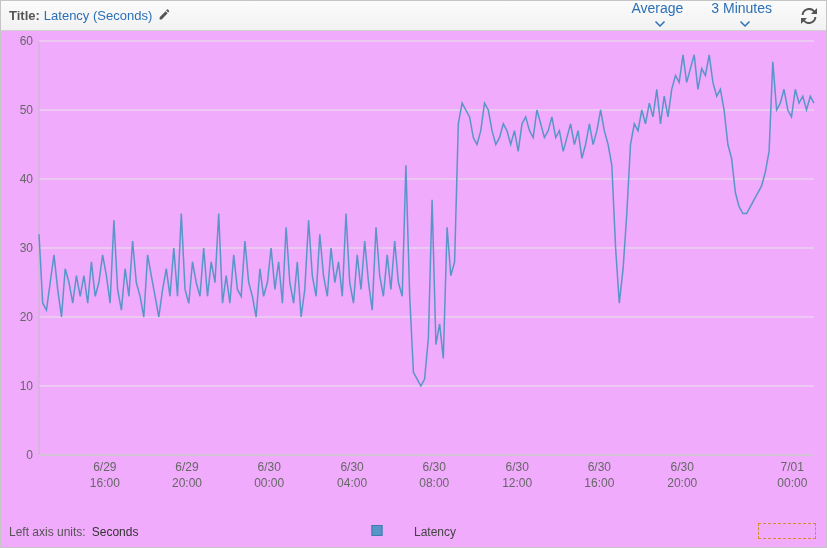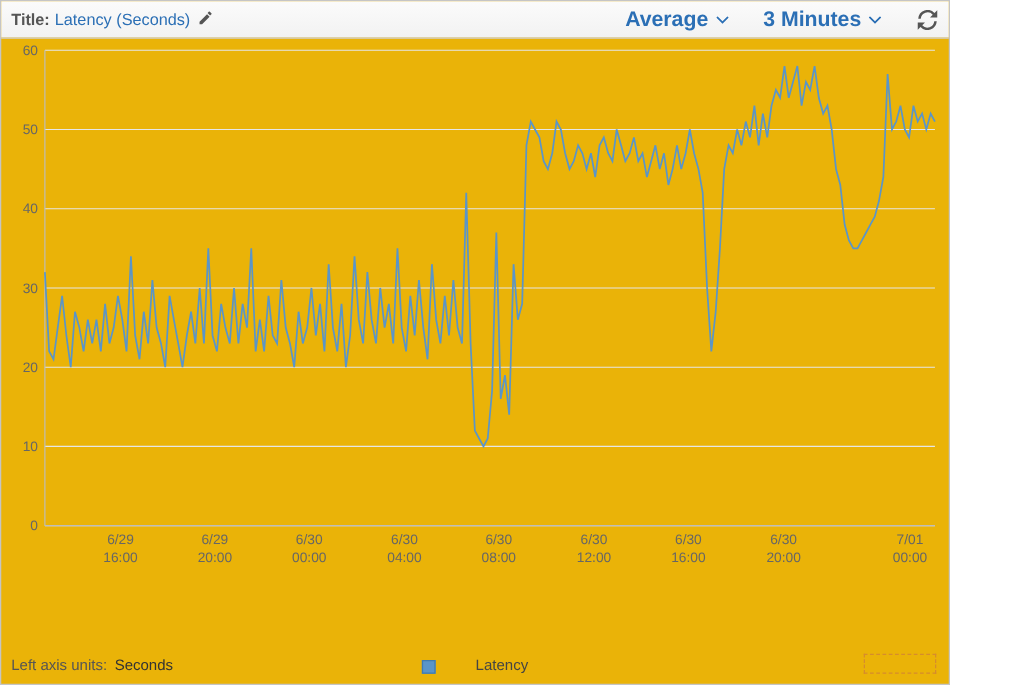--- a/index.html
+++ b/index.html
@@ -4,24 +4,24 @@
 <style>
   * { box-sizing: border-box; margin: 0; padding: 0; }
   body {
     font-family: -apple-system, BlinkMacSystemFont, "Segoe UI", Arial, sans-serif;
     background: #fff;
     width: 827px;
     height: 548px;
     overflow: hidden;
   }
   .panel {
-    width: 760px;
+    width: 827px;
     height: 548px;
     border: 1px solid #c5c5c5;
-    background: #eab308;
+    background: #f0abfc;
     position: relative;
     display: flex;
     flex-direction: column;
   }
   .header {
     height: 30px;
     background: linear-gradient(#fbfbfb,#f2f2f2);
     border-bottom: 1px solid #d0d0d0;
     display: flex;
     align-items: center;
@@ -30,24 +30,25 @@
     color: #333;
   }
   .title-label { color: #555; font-weight: bold; margin-right: 4px; }
   .title-link { color: #2b6fb5; text-decoration: none; }
   .edit-icon { margin-left: 6px; color: #555; cursor: pointer; font-size: 13px; }
   .spacer { flex: 1; }
   .dd {
     display: inline-flex;
     align-items: center;
     color: #2b6fb5;
-    font-weight: bold;
-    font-size: 17px;
+    font-weight: normal;
+    font-size: 14px;
     cursor: pointer;
     margin-right: 28px;
+    flex-direction: column;
   }
   .dd .chev { margin-left: 6px; }
   .refresh-icon {
     width: 18px; height: 18px;
     cursor: pointer;
     display: inline-flex; align-items: center; justify-content: center;
   }
   .chart-area {
     flex: 1;
     position: relative;
@@ -62,21 +63,21 @@
     font-size: 12px;
     color: #555;
     padding: 4px 8px;
   }
   .legend {
     position: absolute;
     left: 50%;
     top: 28px;
     transform: translateX(-50%);
     display: inline-flex;
-    align-items: flex-end;
+    align-items: flex-start;
     font-size: 12px;
     color: #444;
     gap: 28px;
   }
   .legend-swatch {
     width: 11px; height: 11px;
     background: #5a95c9;
     border: 1px solid #3f7bb0;
     margin-right: 4px;
   }

